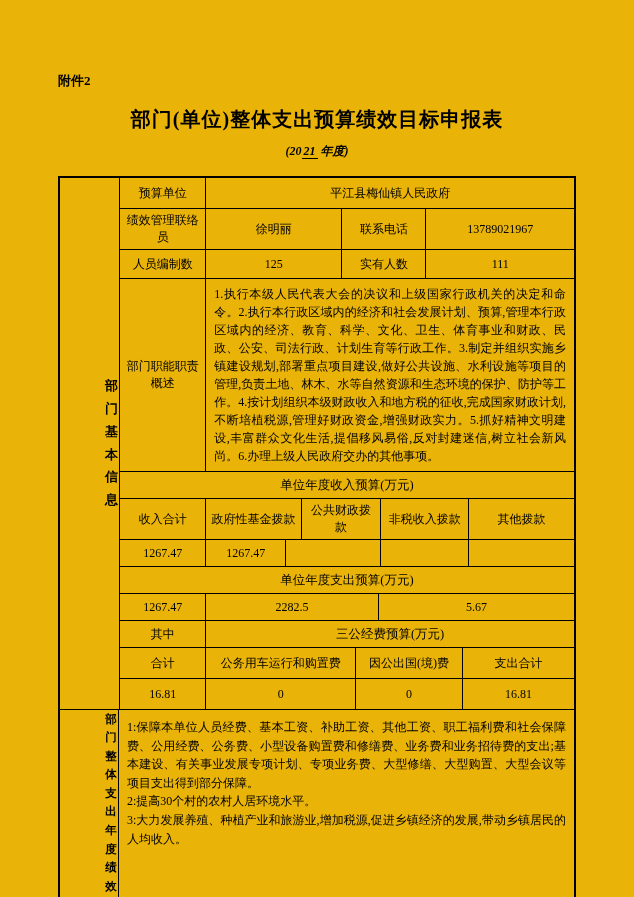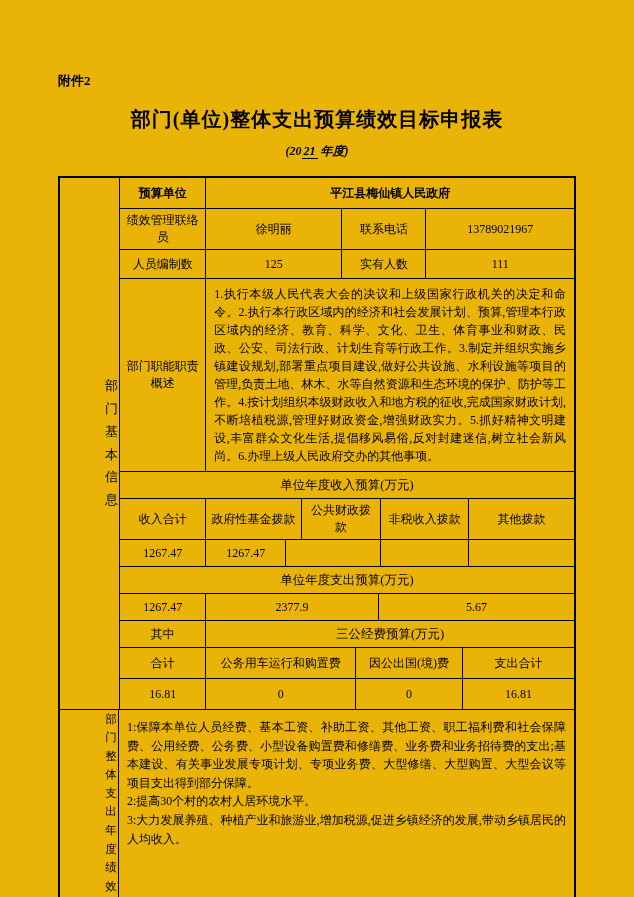--- a/index.html
+++ b/index.html
@@ -16,21 +16,21 @@
   .year-underline { border-bottom: 1.5px solid #000; padding: 0 2px; }
 
   .meta-line { display: flex; font-size: 12.5px; margin-bottom: 7px; }
   .meta-right { margin-left: 64px; }
   .underlined { border-bottom: 1px solid #000; padding: 0 8px 1px 4px; }
 
   .doc-table { border: 2px solid #000; width: 518px; }
   .section { display: flex; }
   .sec-top { border-bottom: 1px solid #000; }
 
-  .vcell { flex: 0 0 35px; border-right: 1px solid #000; display: flex; align-items: center; justify-content: center; font-weight: normal; font-size: 13px; padding-left: 44px; }
+  .vcell { flex: 0 0 35px; border-right: 1px solid #000; display: flex; align-items: center; justify-content: center; font-weight: bold; font-size: 13px; padding-left: 44px; }
   .vtext { width: 15px; word-break: break-all; line-height: 1.75; text-align: center; }
   .vcell2 { gap: 1px; font-size: 11.5px; flex-direction: column; }
   .vcell2 .vtext { width: 14px; line-height: 1.6; }
 
   .rows { flex: 1; display: flex; flex-direction: column; }
   .row { display: flex; border-bottom: 1px solid #000; }
   .rows .row:last-child { border-bottom: none; }
   .cell {
     border-right: 1px solid #000; display: flex; align-items: center; justify-content: center;
     text-align: center; font-size: 12px; padding: 3px 4px; min-height: 27px;
@@ -43,21 +43,21 @@
   .b19  { flex: 0 0 19%; }
   .b30  { flex: 0 0 30%; }
   .b185 { flex: 0 0 18.5%; }
   .b176 { flex: 0 0 17.6%; }
   .b21  { flex: 0 0 21%; }
   .b193 { flex: 0 0 19.3%; }
   .b38  { flex: 0 0 38%; }
   .b33  { flex: 0 0 33%; }
   .b235 { flex: 0 0 23.5%; }
 
-  .r1 { min-height: 30px; font-weight: bold; } .r2 { min-height: 34px; } .r3 { min-height: 28px; }
+  .r1 { min-height: 30px; } .r2 { min-height: 34px; } .r3 { min-height: 28px; }
   .r-duty { min-height: 170px; } .r-hd { min-height: 26px; } .r-val { min-height: 26px; }
   .r-cols { min-height: 28px; } .r-sg { min-height: 30px; }
 
   .goal-body { flex: 1; padding: 8px 8px; font-size: 12px; line-height: 1.55; text-align: justify; }
   .goal-body p { margin: 0; }
 </style>
 </head>
 <body>
 
 <div class="page">
@@ -121,21 +121,21 @@
           <div class="cell fill r-val"></div>
         </div>
 
         <div class="row">
           <div class="cell fill r-hd hdr">单位年度支出预算(万元)</div>
         </div>
 
 
         <div class="row">
           <div class="cell b19 r-val">1267.47</div>
-          <div class="cell b38 r-val">2377.9</div>
+          <div class="cell b38 r-val">2282.5</div>
           <div class="cell fill r-val">5.67</div>
         </div>
 
         <div class="row">
           <div class="cell b19 r-hd">其中</div>
           <div class="cell fill r-hd hdr">三公经费预算(万元)</div>
         </div>
 
         <div class="row">
           <div class="cell b19 r-sg">合计</div>

